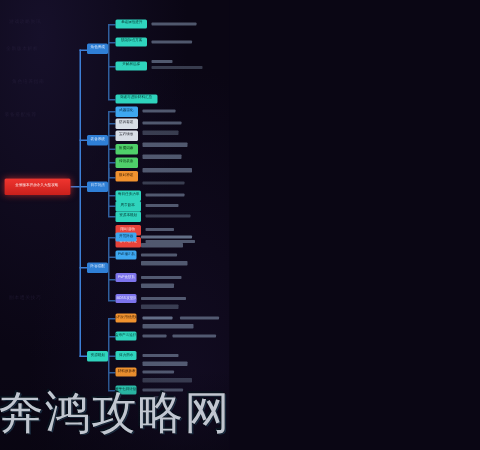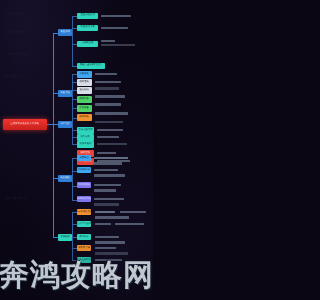--- a/index.html
+++ b/index.html
@@ -41,21 +41,21 @@
   
   .leaf{position:absolute;height:2.6px;border-radius:.5px;
         background:#8fa3bd;opacity:.52;}
   .leaf.dim{opacity:.34;}
   .leaf.bright{opacity:.66;}
 
   
   #watermark{position:absolute;left:0;right:0;bottom:2px;height:46px;
              display:flex;align-items:center;justify-content:center;
              pointer-events:none;}
-  #watermark .wm{font-size:30px;font-weight:bold;letter-spacing:1px;
+  #watermark .wm{font-size:30px;font-weight:normal;letter-spacing:1px;
      color:#cfd6df;
      text-shadow:0 0 1px #000,1px 1px 0 #20344a,-1px -1px 0 #0a1622;
      opacity:.93;white-space:nowrap;}
   #wm-fade{position:absolute;left:0;right:0;bottom:0;height:54px;
            background:linear-gradient(180deg,rgba(10,6,20,0),rgba(8,5,16,.55));
            pointer-events:none;}
 </style>
 </head>
 <body>
 

